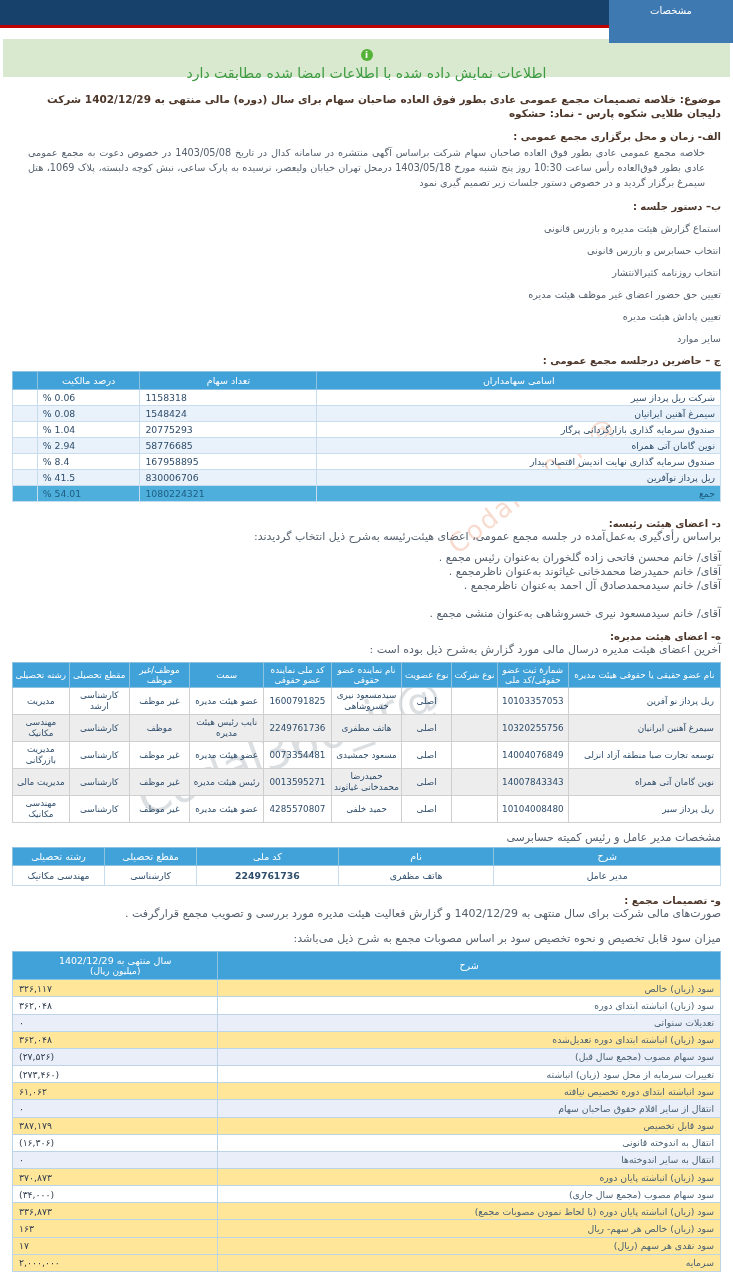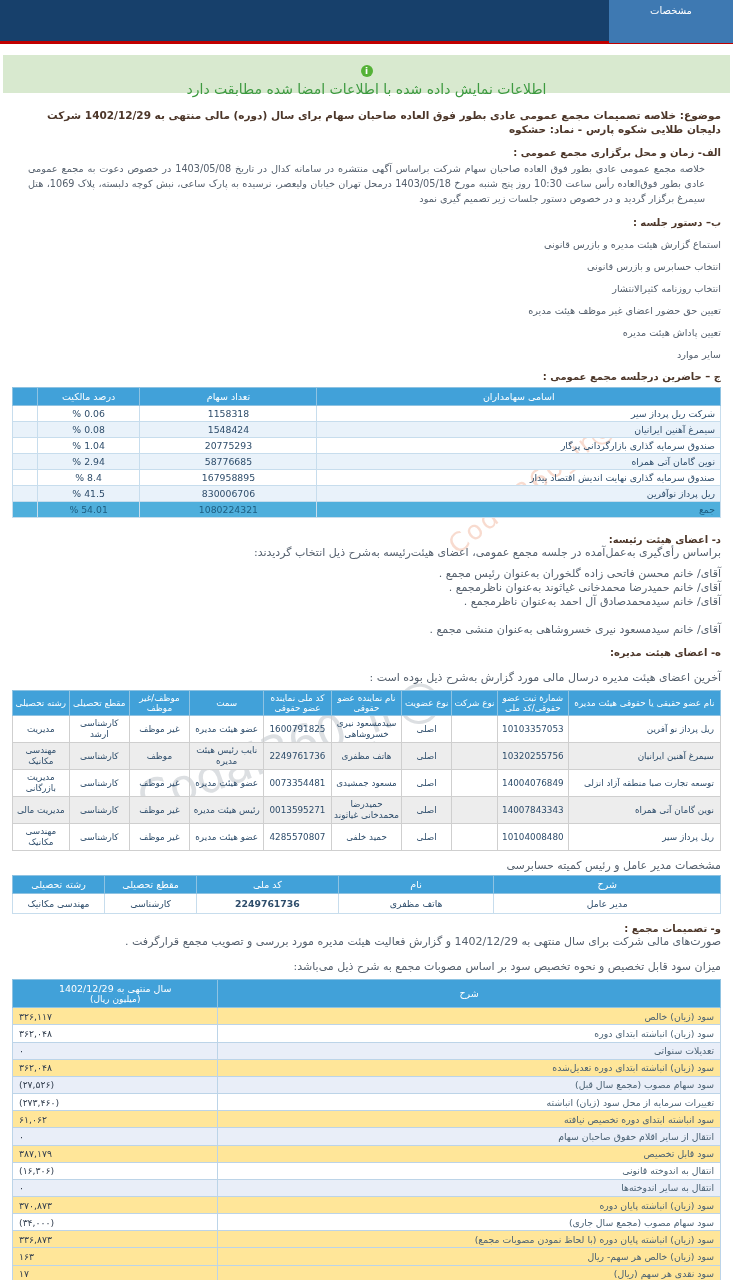--- a/index.html
+++ b/index.html
@@ -1,37 +1,37 @@
 <!DOCTYPE html>
 <html lang="fa" dir="rtl"><head>
 <meta charset="utf-8">
 <style>
   html,body{margin:0;padding:0}
   body{width:733px;height:1280px;overflow:hidden;position:relative;background:#fff;
        font-family:"DejaVu Sans",sans-serif;direction:rtl;color:#55606d}
   
-  .topbar{height:41px;background:#17406b;position:relative}
+  .topbar{height:25px;background:#17406b;position:relative}
   .tab{position:absolute;right:0;top:0;width:124px;height:43px;background:#3e79b2;color:#fff;
        font-size:10px;text-align:center;padding-top:5px;box-sizing:border-box}
   .redline{height:3px;background:#c00000}
   .infobar{margin:11px 3px 0;background:#d8e9cf;height:38px;text-align:center;padding-top:4px;box-sizing:border-box}
   .info-icon{width:12px;height:12px;border-radius:50%;background:#54b236;color:#fff;font-size:9px;
        line-height:12px;display:inline-block;font-weight:bold;font-style:normal}
   .info-text{color:#3d9a40;font-size:14px;margin-top:3px}
   main{padding:0 12px;position:relative;z-index:2}
   .subject{margin:15px 0 0;font-weight:bold;color:#4c3629;font-size:10.5px;line-height:1.35}
   .sec-title{font-weight:bold;color:#4c3629;font-size:10px;margin:11px 0 0}
   .body-text{font-size:9.7px;line-height:1.55;margin:3px 16px 0;text-align:justify}
   .agenda-item{font-size:9.7px;margin:11px 0 0}
   .plain-line{font-size:11px;margin:4px 0 0}
   
   table{width:100%;border-collapse:collapse;table-layout:fixed}
   th{background:#41a1d9;color:#fff;font-weight:normal;border:1px solid #8fc3e2;font-size:9.5px;padding:3px 2px}
   td{font-size:9.3px;color:#2e4d6b;padding:2px 5px}
-  .num{direction:ltr;text-align:center;unicode-bidi:isolate}
+  .num{direction:ltr;text-align:left;unicode-bidi:isolate}
   
   .t-att{margin-top:5px;border:1px solid #7fb2d4}
   .t-att td{border:1px solid #c7dded}
   .t-att tr.alt{background:#e9f2fa}
   .t-att .total-row td{background:#4fafdc;color:#1d5d80}
   
   .t-board{margin-top:6px;border:1px solid #bbb}
   .t-board th{font-size:8.8px;padding:2px 1px}
   .t-board td{border:1px solid #cfcfcf;text-align:center;font-size:8.8px;padding:2px 2px;line-height:1.25}
   .t-board td.name-cell{text-align:right;padding-right:6px}
@@ -172,21 +172,21 @@
       <p class="plain-line" style="margin-top:1px">آقای/ خانم  محسن فاتحی زاده گلخوران  به‌عنوان رئیس مجمع .</p>
 
       <p class="plain-line" style="margin-top:1px">آقای/ خانم  حمیدرضا محمدخانی غیاثوند  به‌عنوان ناظرمجمع .</p>
 
       <p class="plain-line" style="margin-top:1px">آقای/ خانم  سیدمحمدصادق آل احمد  به‌عنوان ناظرمجمع .</p>
 
       <p class="plain-line" style="margin-top:15px">آقای/ خانم  سیدمسعود نیری خسروشاهی  به‌عنوان منشی مجمع .</p>
     </div>
 
   <p class="sec-title">ه- اعضای هیئت مدیره:</p>
-  <p class="plain-line" style="margin-top:13px">آخرین اعضای هیئت مدیره درسال مالی مورد گزارش به‌شرح ذیل بوده است :</p>
+  <p class="plain-line" style="margin-top:1px">آخرین اعضای هیئت مدیره درسال مالی مورد گزارش به‌شرح ذیل بوده است :</p>
   <table class="t-board">
     <colgroup>
       <col style="width:21.5%">
         <col style="width:10%">
         <col style="width:6.5%">
         <col style="width:7%">
         <col style="width:10%">
       <col style="width:9.5%">
         <col style="width:10.5%">
         <col style="width:8.5%">

